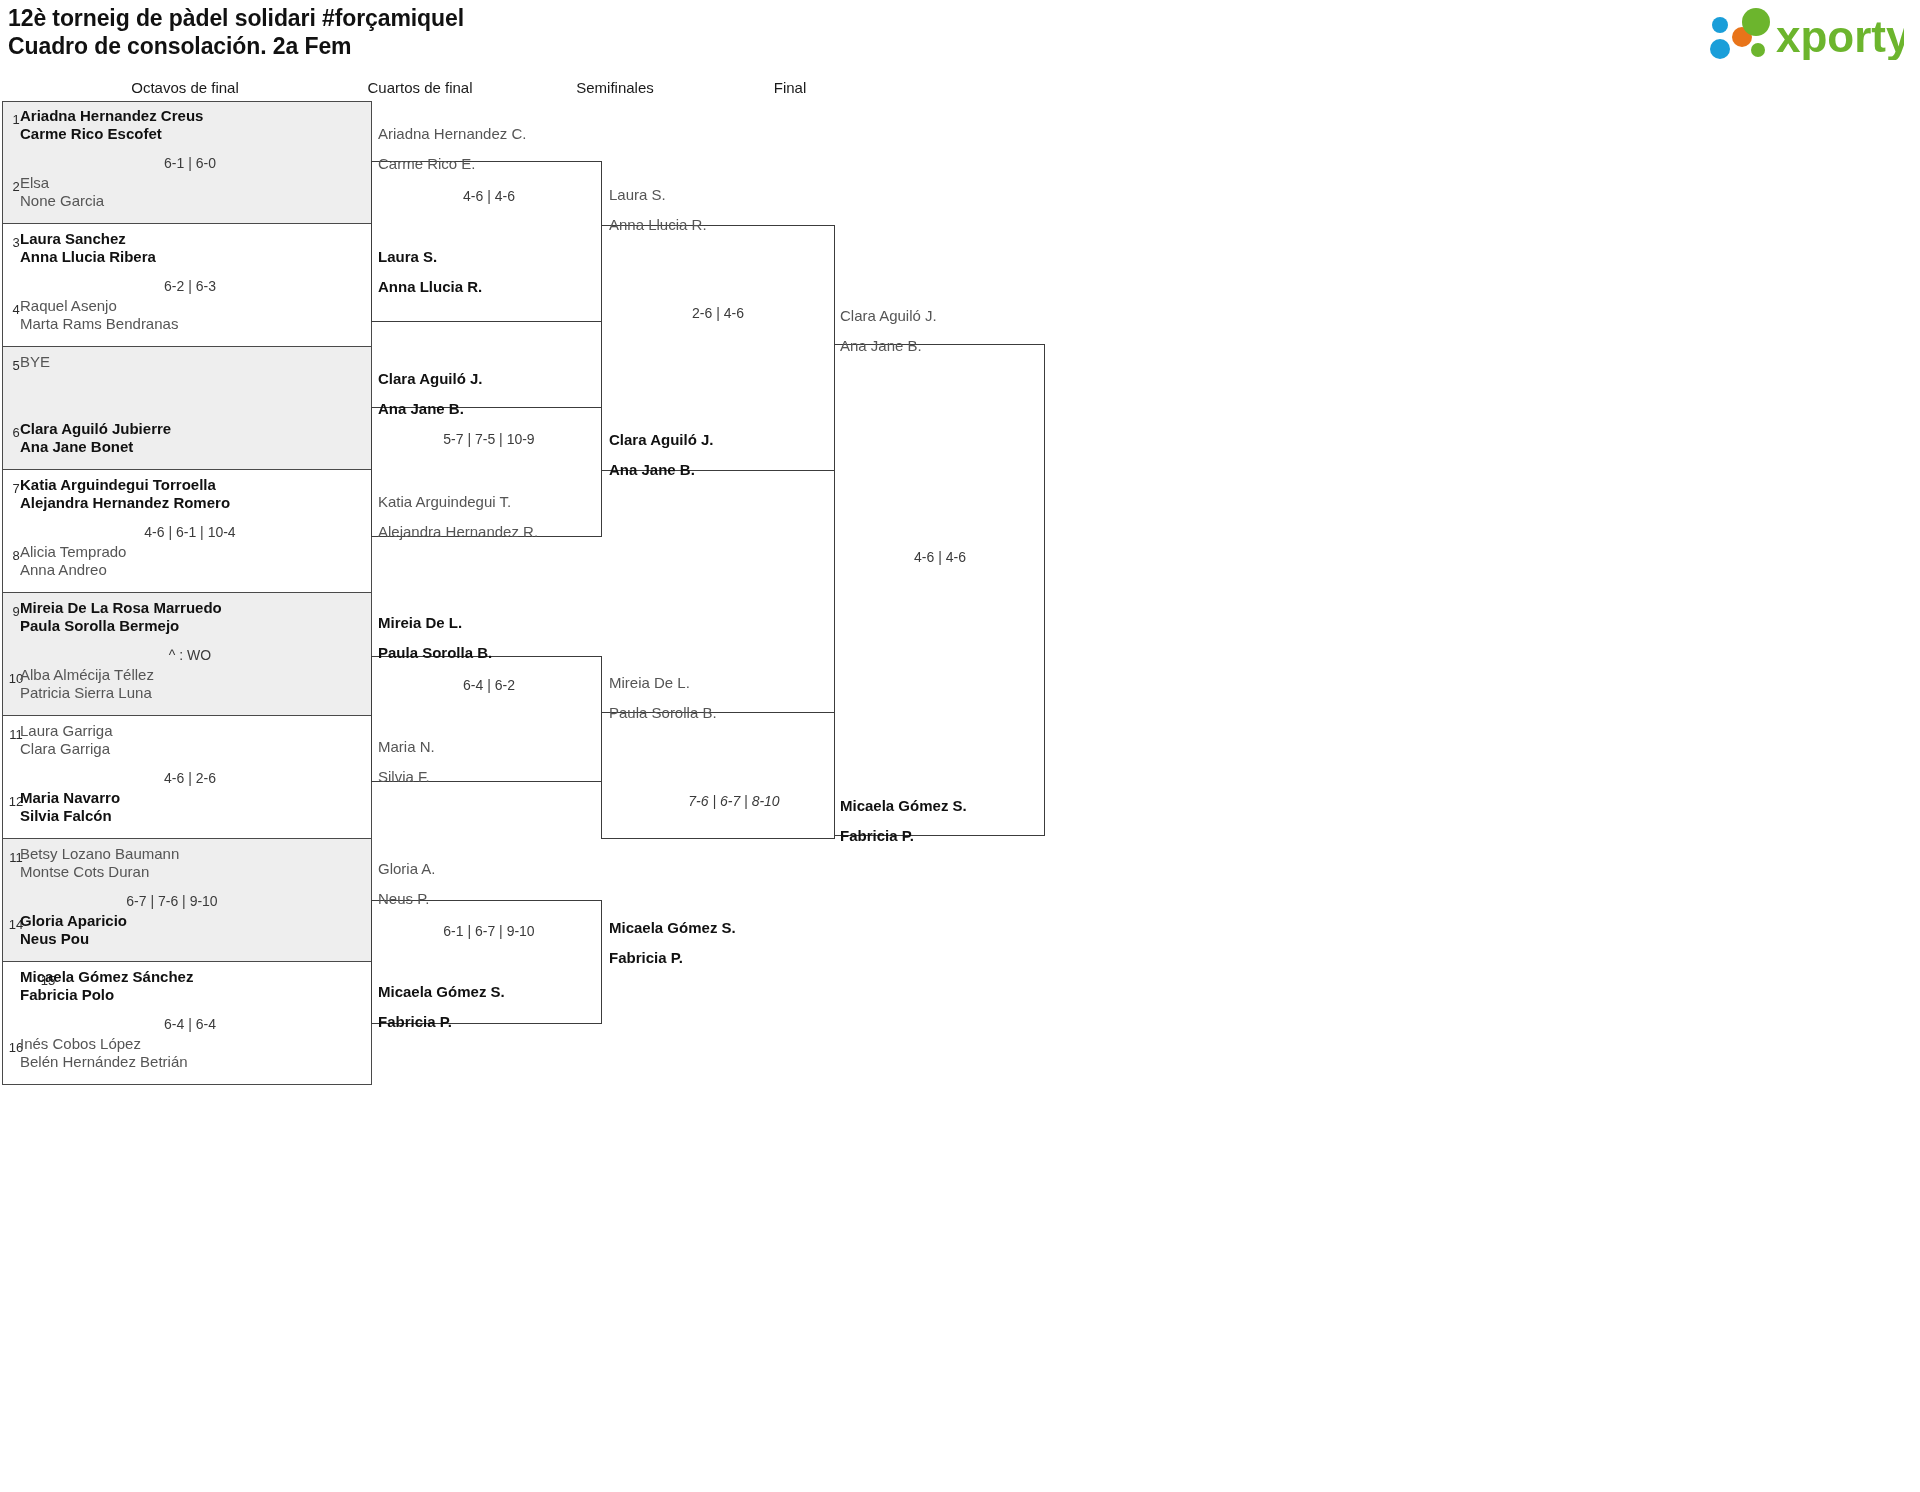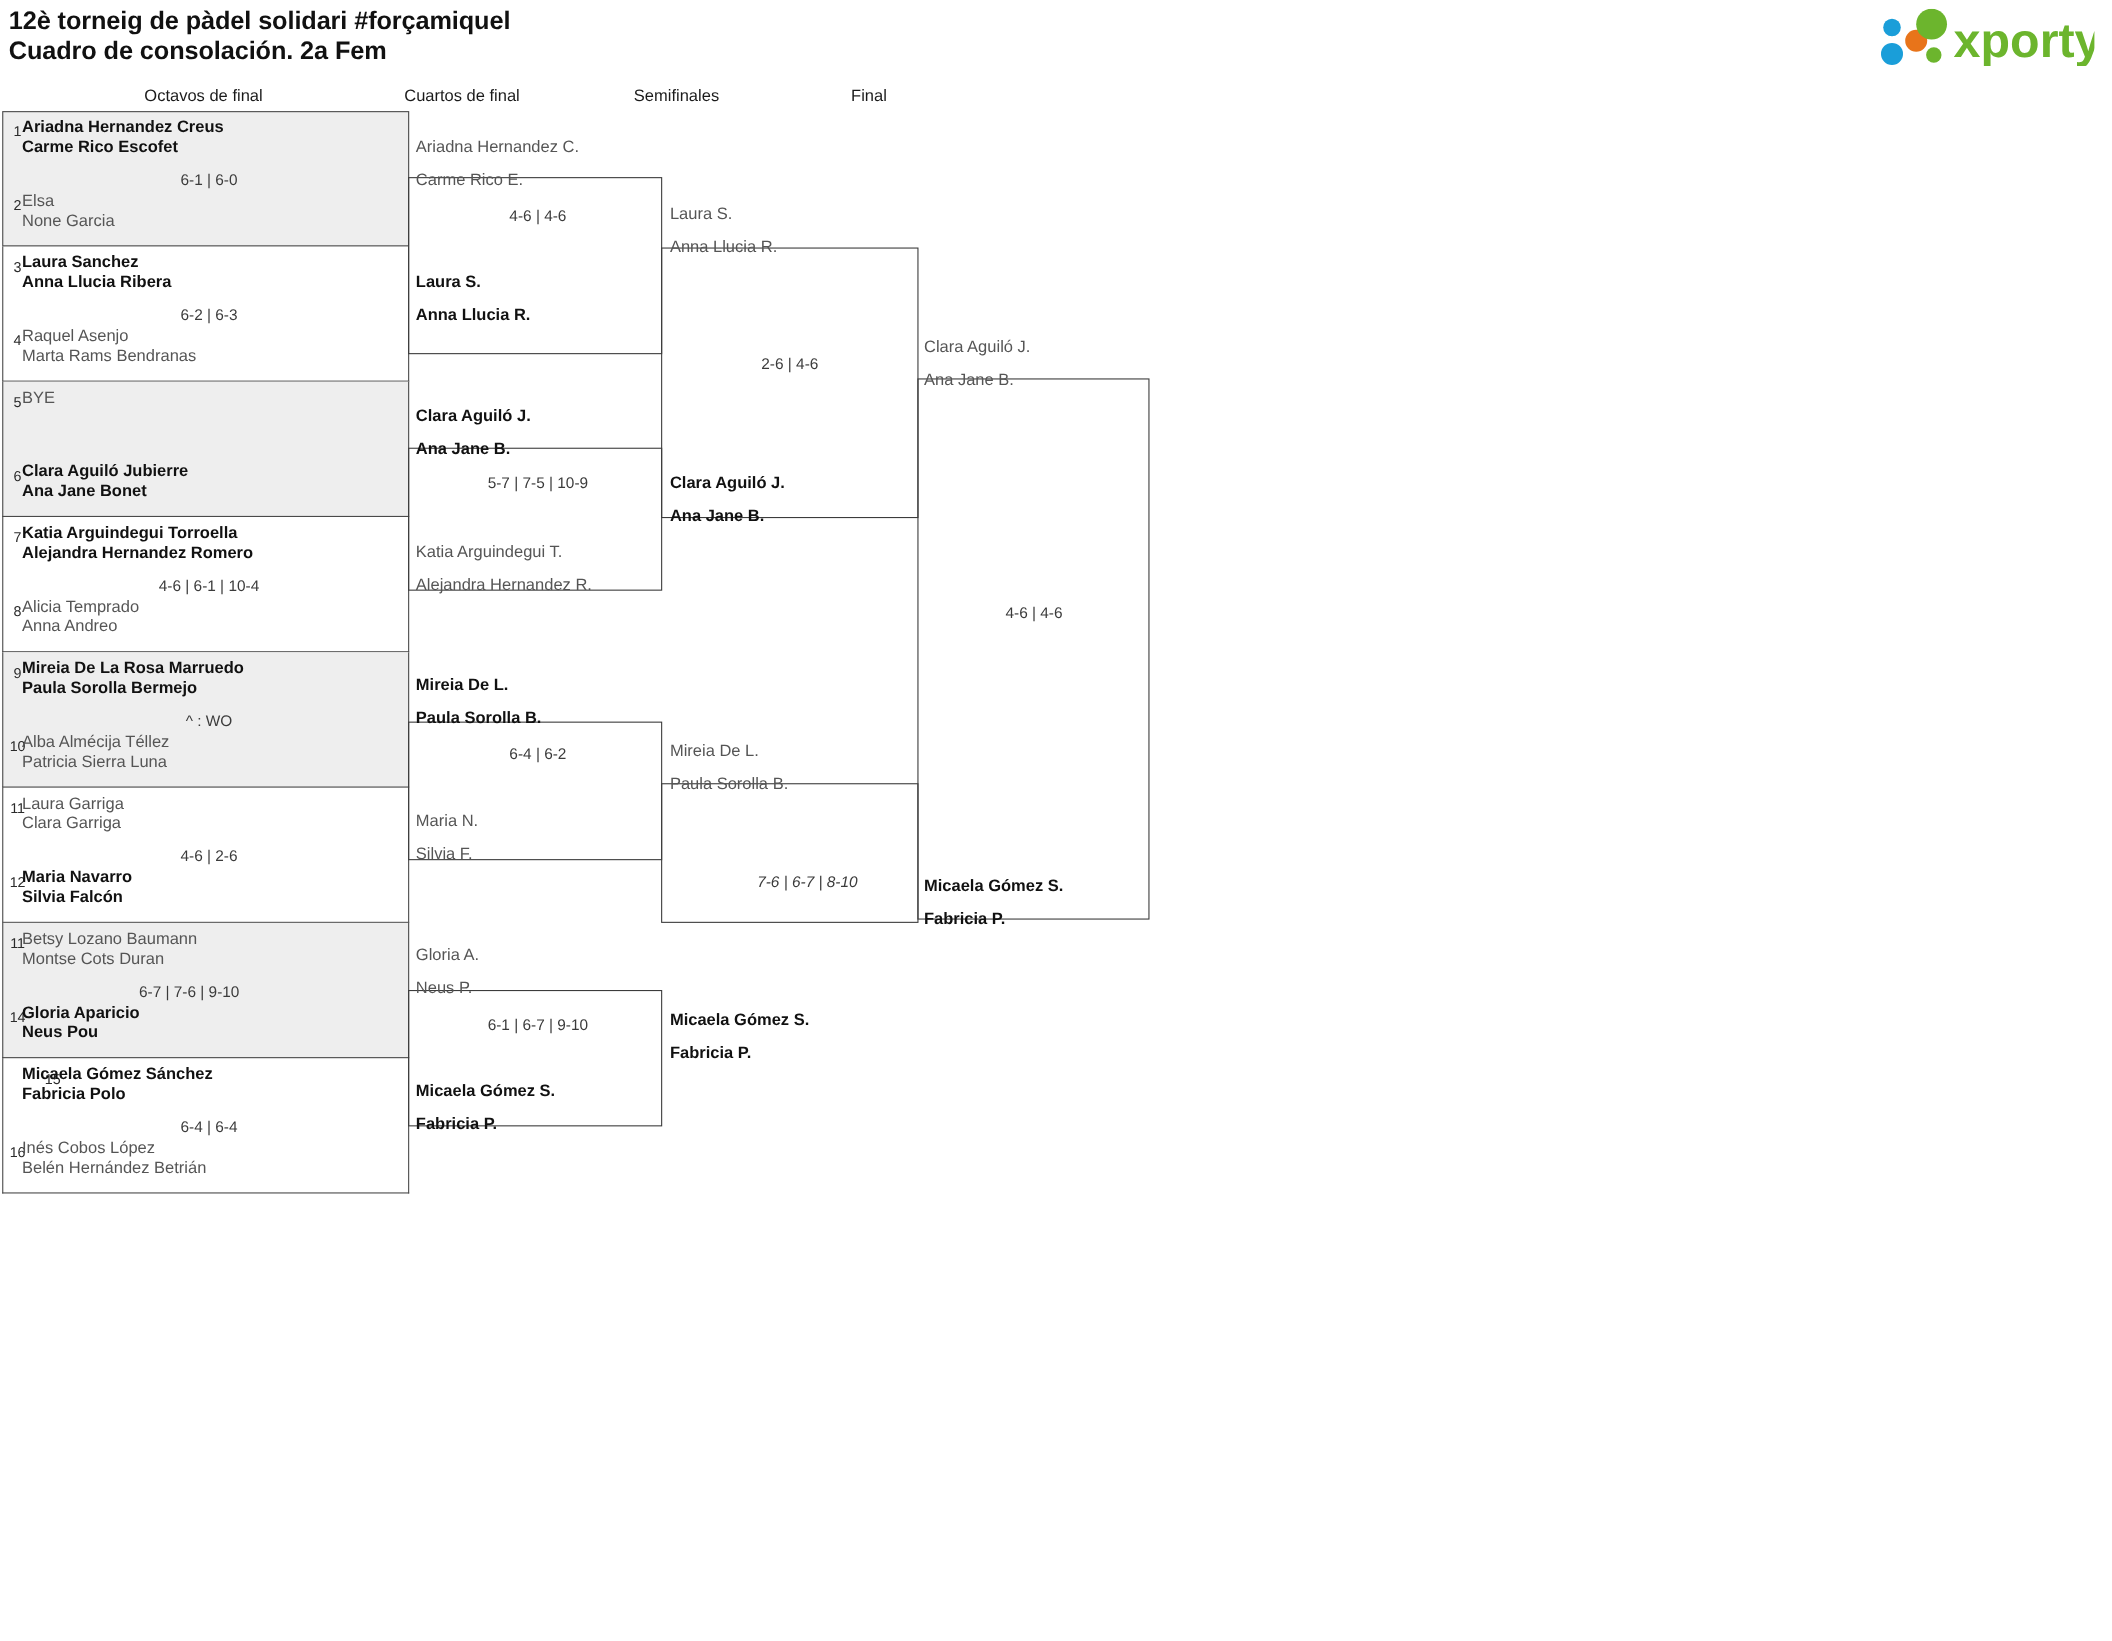--- a/index.html
+++ b/index.html
@@ -275,21 +275,21 @@
         </div>
         <div class="score" style="left: 376px; width: 226px; top: 923px;">6-1 | 6-7 | 9-10</div>
         <div class="adv" style="left: 609px; top: 174px;">
           <span class="ln">Laura S.</span>
           <span class="ln">Anna Llucia R.</span>
         </div>
         <div class="adv win" style="left: 609px; top: 419px;">
           <span class="ln">Clara Aguiló J.</span>
           <span class="ln">Ana Jane B.</span>
         </div>
-        <div class="score" style="left: 605px; width: 226px; top: 322px;">2-6 | 4-6</div>
+        <div class="score" style="left: 605px; width: 226px; top: 305px;">2-6 | 4-6</div>
         <div class="adv" style="left: 609px; top: 662px;">
           <span class="ln">Mireia De L.</span>
           <span class="ln">Paula Sorolla B.</span>
         </div>
         <div class="adv win" style="left: 609px; top: 907px;">
           <span class="ln">Micaela Gómez S.</span>
           <span class="ln">Fabricia P.</span>
         </div>
         <div class="score" style="left: 621px; width: 226px; top: 793px; font-style: italic;">7-6 | 6-7 | 8-10</div>
         <div class="adv" style="left: 840px; top: 295px;">

